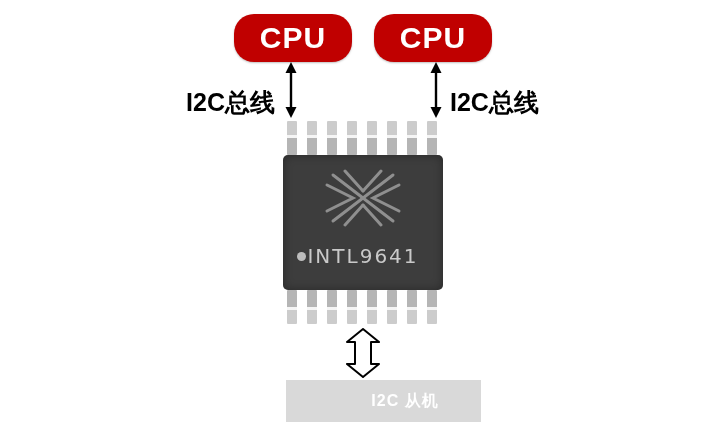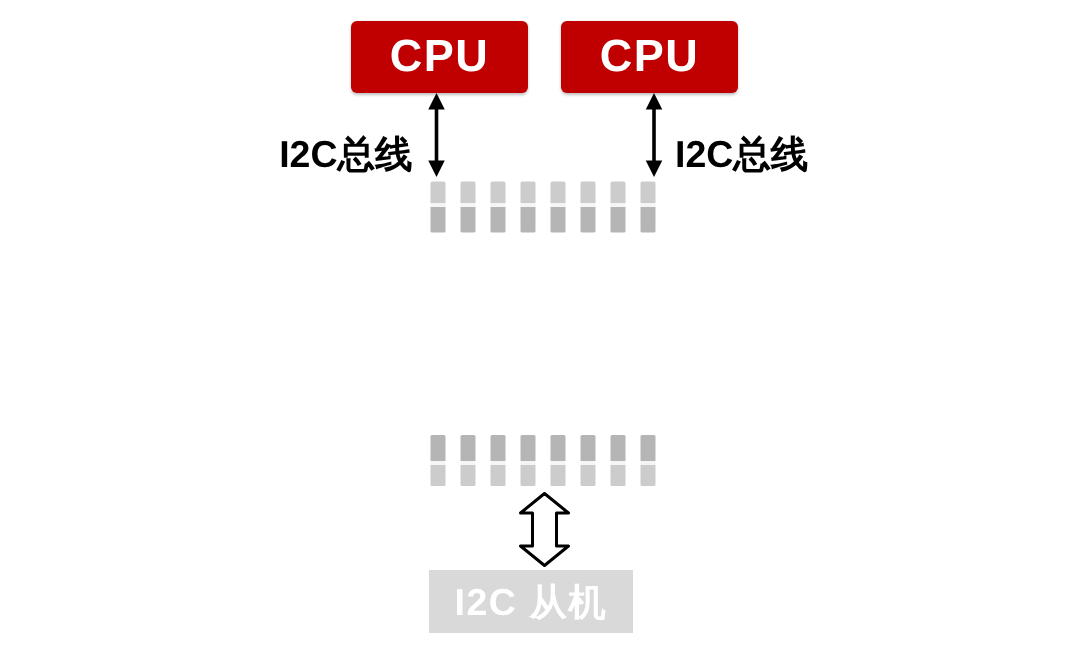--- a/index.html
+++ b/index.html
@@ -8,21 +8,21 @@
     position:relative;
     width:721px;height:440px;
     background:#ffffff;
     overflow:hidden;
   }
   
   .cpu-box{
     position:absolute;
     width:118px;height:48px;
     background:#c00000;
-    border-radius:4px;
+    border-radius:20px;
     display:flex;align-items:center;justify-content:center;
     color:#ffffff;font-size:30px;font-weight:bold;
     letter-spacing:1px;
     box-shadow:0 1px 2px rgba(0,0,0,0.25);
     text-align:center;
   }
   .cpu-left{left:234px;top:14px;}
   .cpu-right{left:374px;top:14px;}
 
   
@@ -75,25 +75,26 @@
     color:#c9c9c9;font-size:20px;letter-spacing:2px;
     font-family:"DejaVu Sans","Liberation Sans",sans-serif;
   }
 
   
   .slave-arrow{position:absolute;left:343px;top:328px;width:40px;height:50px;}
 
   
   .slave-box{
     position:absolute;
-    left:286px;top:380px;width:136px;height:42px;
+    left:286px;top:380px;width:152px;height:42px;
     background:#d9d9d9;
     display:flex;align-items:center;justify-content:center;
-    color:#ffffff;font-size:25px;font-weight:bold;
+    color:#ffffff;font-size:16px;font-weight:bold;
     letter-spacing:1px;
+    padding-left:43px;
   }
 </style>
 </head>
 <body>
 
 <div class="canvas">
 
   <div class="cpu-box cpu-left">
     <span>CPU</span>
   </div>
@@ -129,20 +130,36 @@
       <div class="pin" style="transform: scaleY(-1);"></div>
       <div class="pin" style="transform: scaleY(-1);"></div>
       <div class="pin" style="transform: scaleY(-1);"></div>
       <div class="pin" style="transform: scaleY(-1);"></div>
       <div class="pin" style="transform: scaleY(-1);"></div>
       <div class="pin" style="transform: scaleY(-1);"></div>
       <div class="pin" style="transform: scaleY(-1);"></div>
       <div class="pin" style="transform: scaleY(-1);"></div>
     </div>
 
+  <div class="chip-body">
+    <svg class="chip-logo" viewBox="0 0 80 58">
+      <g stroke="#8f8f8f" stroke-width="3" fill="none" stroke-linecap="round">
+        <path d="M10 6 L70 52"></path>
+        <path d="M70 6 L10 52"></path>
+        <path d="M4 16 L30 29 L4 42"></path>
+        <path d="M76 16 L50 29 L76 42"></path>
+        <path d="M22 2 L40 22"></path>
+        <path d="M58 2 L40 22"></path>
+        <path d="M22 56 L40 36"></path>
+        <path d="M58 56 L40 36"></path>
+      </g>
+    </svg>
+    <div class="chip-dot"></div>
+    <div class="chip-label">INTL9641</div>
+  </div>
 
   <svg class="slave-arrow" viewBox="0 0 40 50">
     <path d="M20 1 L36 14 L28 14 L28 36 L36 36 L20 49 L4 36 L12 36 L12 14 L4 14 Z" fill="#ffffff" stroke="#000000" stroke-width="2" stroke-linejoin="round"></path>
   </svg>
 
   <div class="slave-box">
     <span>I2C 从机</span>
   </div>
 
 </div>

